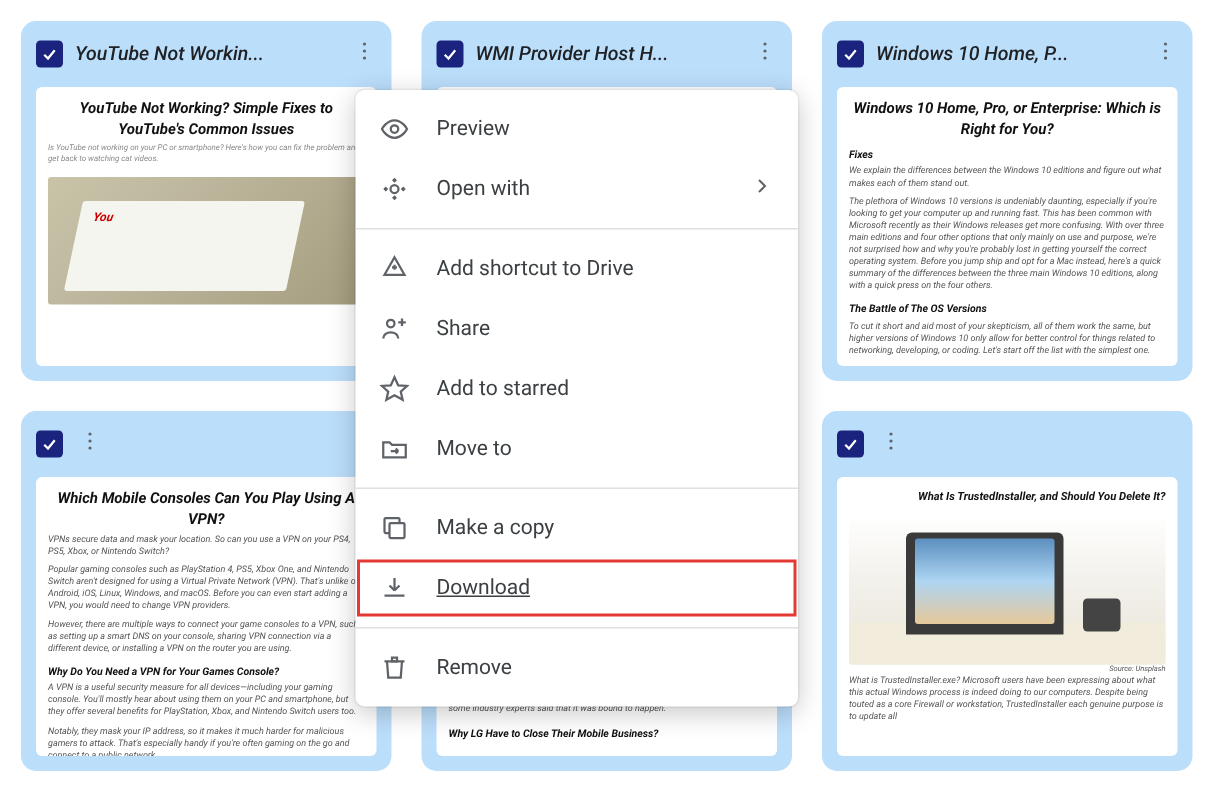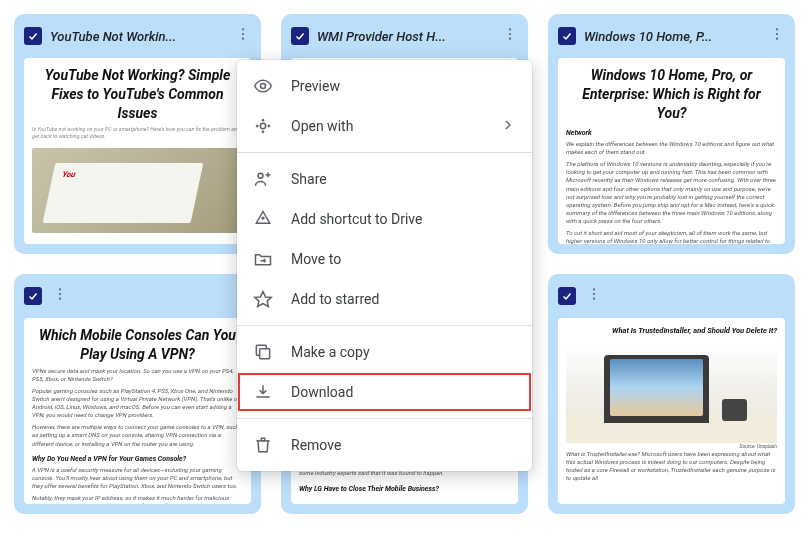--- a/index.html
+++ b/index.html
@@ -69,21 +69,21 @@
     border-radius: 4px;
     padding: 8px;
     overflow: hidden;
     display: flex;
     flex-direction: column;
     font-size: 6px;
     color: #555;
     line-height: 1.35;
   }
   .doc-title {
-    font-size: 14px;
+    font-size: 10px;
     font-weight: 700;
     color: #111;
     text-align: center;
     margin-bottom: 3px;
   }
   .doc-title2 {
     font-size: 7.5px;
     font-weight: 700;
     color: #111;
     text-align: right;
@@ -198,20 +198,21 @@
     color: #5f6368;
     flex-shrink: 0;
   }
   .mi .mi-label { flex: 1; }
   .mi .chev {
     color: #5f6368;
   }
   .mi.highlight {
     outline: 2px solid #e53935;
     outline-offset: -3px;
+    text-decoration: underline;
   }
   .doc-right { text-align: right; font-size:5px; }
   .tiny { font-size:5.3px; color:#888; }
 </style>
 </head>
 <body>
 
 <div class="grid">
 
   <div class="card selected">
@@ -269,23 +270,24 @@
       <div class="more">
         <svg width="16" height="16" viewBox="0 0 24 24" fill="currentColor">
             <circle cx="12" cy="5" r="1.6"></circle>
             <circle cx="12" cy="12" r="1.6"></circle>
             <circle cx="12" cy="19" r="1.6"></circle>
           </svg>
       </div>
     </div>
     <div class="preview-body">
       <div class="doc-title">Windows 10 Home, Pro, or Enterprise: Which is Right for You?</div>
-      <div class="doc-sub">Network</div>
+      <div class="doc-sub">Fixes</div>
       <div class="doc-text">We explain the differences between the Windows 10 editions and figure out what makes each of them stand out.</div>
       <div class="doc-text">The plethora of Windows 10 versions is undeniably daunting, especially if you're looking to get your computer up and running fast. This has been common with Microsoft recently as their Windows releases get more confusing. With over three main editions and four other options that only mainly on use and purpose, we're not surprised how and why you're probably lost in getting yourself the correct operating system. Before you jump ship and opt for a Mac instead, here's a quick summary of the differences between the three main Windows 10 editions, along with a quick press on the four others.</div>
+      <div class="doc-sub">The Battle of The OS Versions</div>
       <div class="doc-text">To cut it short and aid most of your skepticism, all of them work the same, but higher versions of Windows 10 only allow for better control for things related to networking, developing, or coding. Let's start off the list with the simplest one.</div>
     </div>
   </div>
 
   <div class="card selected">
     <div class="card-header">
       <div class="check">
         <svg width="12" height="12" viewBox="0 0 24 24" fill="none" stroke-width="3">
             <polyline points="5,13 10,18 19,7"></polyline>
           </svg>
@@ -373,54 +375,54 @@
     <span class="chev">
       <svg width="16" height="16" viewBox="0 0 24 24" fill="none" stroke="currentColor" stroke-width="2">
           <polyline points="9,6 15,12 9,18"></polyline>
         </svg>
     </span>
   </div>
   <div class="sep"></div>
   <div class="mi">
     <span class="mi-icon">
       <svg width="20" height="20" viewBox="0 0 24 24" fill="none" stroke="currentColor" stroke-width="1.8">
+          <path d="M12 3l8 14H4z"></path>
+          <line x1="12" y1="9" x2="12" y2="13"></line>
+          <line x1="10" y1="11" x2="14" y2="11"></line>
+        </svg>
+    </span>
+    <span class="mi-label">Add shortcut to Drive</span>
+  </div>
+  <div class="mi">
+    <span class="mi-icon">
+      <svg width="20" height="20" viewBox="0 0 24 24" fill="none" stroke="currentColor" stroke-width="1.8">
           <circle cx="9" cy="8" r="3"></circle>
           <path d="M3 20c0-3 3-5 6-5s6 2 6 5"></path>
           <line x1="18" y1="4" x2="18" y2="10"></line>
           <line x1="15" y1="7" x2="21" y2="7"></line>
         </svg>
     </span>
     <span class="mi-label">Share</span>
   </div>
   <div class="mi">
     <span class="mi-icon">
       <svg width="20" height="20" viewBox="0 0 24 24" fill="none" stroke="currentColor" stroke-width="1.8">
-          <path d="M12 3l8 14H4z"></path>
-          <line x1="12" y1="9" x2="12" y2="13"></line>
-          <line x1="10" y1="11" x2="14" y2="11"></line>
-        </svg>
-    </span>
-    <span class="mi-label">Add shortcut to Drive</span>
+          <polygon points="12,3 15,9.5 22,10 17,14.5 18.5,21 12,17.5 5.5,21 7,14.5 2,10 9,9.5"></polygon>
+        </svg>
+    </span>
+    <span class="mi-label">Add to starred</span>
   </div>
   <div class="mi">
     <span class="mi-icon">
       <svg width="20" height="20" viewBox="0 0 24 24" fill="none" stroke="currentColor" stroke-width="1.8">
           <path d="M3 7h5l2 2h11v10H3z"></path>
           <path d="M9 14h6m0 0l-2-2m2 2l-2 2"></path>
         </svg>
     </span>
     <span class="mi-label">Move to</span>
-  </div>
-  <div class="mi">
-    <span class="mi-icon">
-      <svg width="20" height="20" viewBox="0 0 24 24" fill="none" stroke="currentColor" stroke-width="1.8">
-          <polygon points="12,3 15,9.5 22,10 17,14.5 18.5,21 12,17.5 5.5,21 7,14.5 2,10 9,9.5"></polygon>
-        </svg>
-    </span>
-    <span class="mi-label">Add to starred</span>
   </div>
   <div class="sep"></div>
   <div class="mi">
     <span class="mi-icon">
       <svg width="20" height="20" viewBox="0 0 24 24" fill="none" stroke="currentColor" stroke-width="1.8">
           <rect x="8" y="8" width="12" height="12" rx="1"></rect>
           <path d="M16 8V5a1 1 0 0 0-1-1H5a1 1 0 0 0-1 1v10a1 1 0 0 0 1 1h3"></path>
         </svg>
     </span>
     <span class="mi-label">Make a copy</span>

